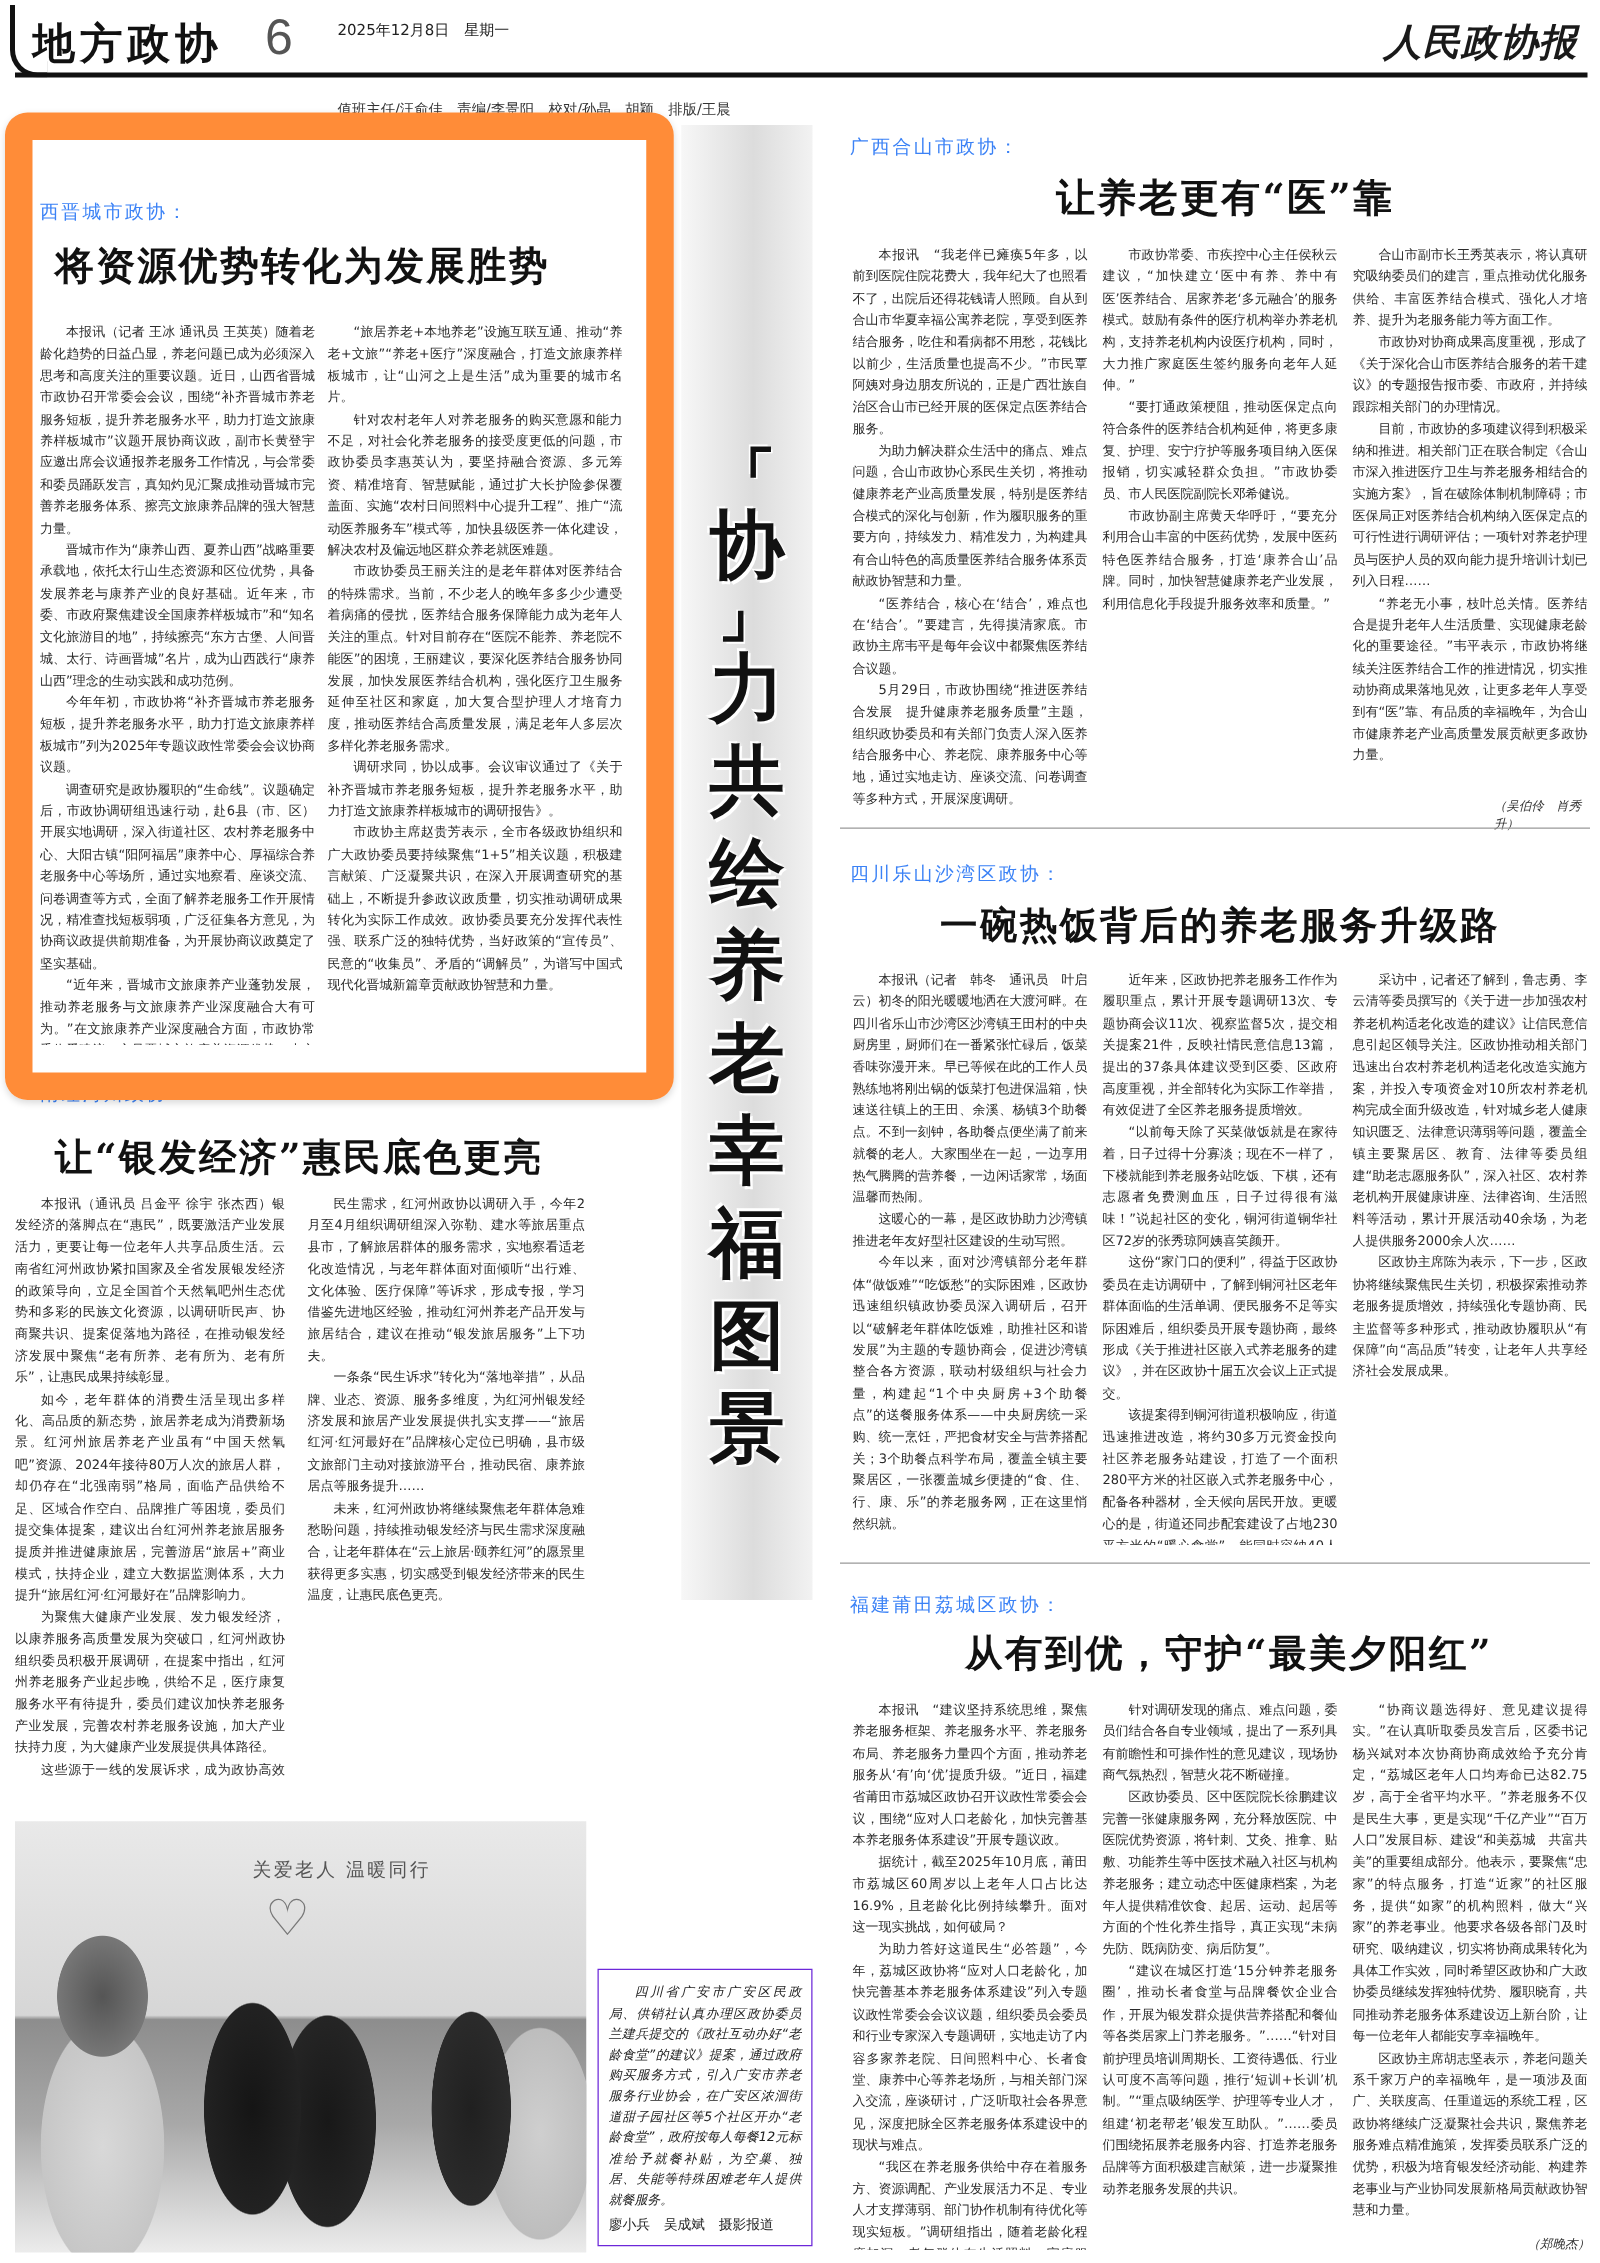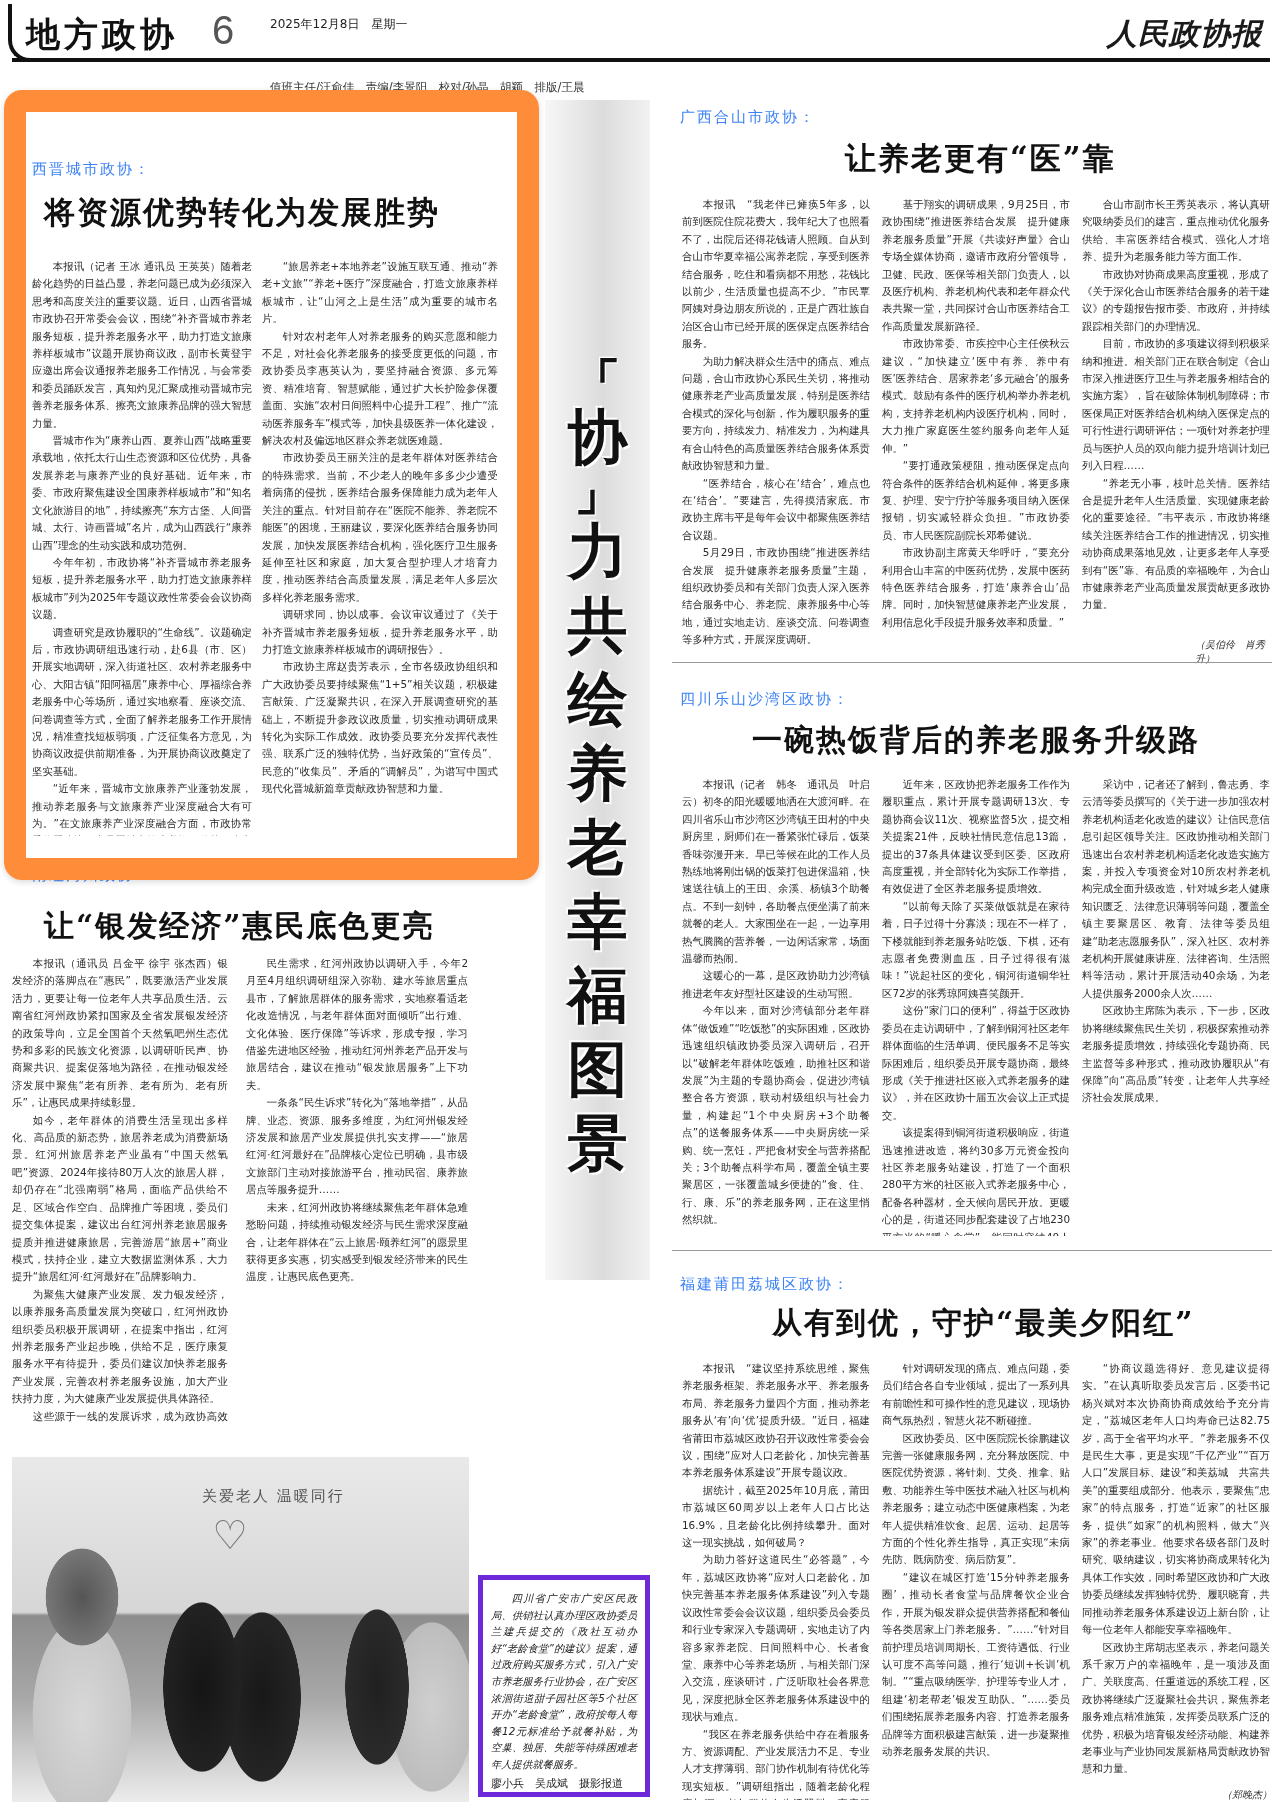--- a/index.html
+++ b/index.html
@@ -29,21 +29,21 @@
   .photo{left:12px;top:1457px;width:457px;height:345px;background:
      radial-gradient(ellipse 60px 80px at 70px 140px,#555 0%,#777 60%,transparent 61%),
      radial-gradient(ellipse 55px 120px at 190px 230px,#151515 0%,#222 70%,transparent 71%),
      radial-gradient(ellipse 55px 120px at 250px 240px,#181818 0%,#252525 70%,transparent 71%),
      radial-gradient(ellipse 45px 110px at 365px 230px,#202020 0%,#2b2b2b 70%,transparent 71%),
      radial-gradient(ellipse 60px 120px at 420px 250px,#cfcfcf 0%,#bdbdbd 70%,transparent 71%),
      radial-gradient(ellipse 70px 140px at 70px 260px,#d8d8d8 0%,#c6c6c6 70%,transparent 71%),
      linear-gradient(180deg,#e9e9e9 0%,#d6d6d6 45%,#8d8d8d 46%,#a8a8a8 70%,#ececec 100%);}
   .photo-sign{position:absolute;left:190px;top:30px;font-size:15px;color:#555;letter-spacing:2px;font-family:"DejaVu Serif",serif;}
   .photo-heart{position:absolute;left:200px;top:55px;font-size:40px;color:#777;}
-  .caption-box{left:478px;top:1575px;width:172px;height:222px;border:5px solid #6d28d9;box-sizing:border-box;padding:10px 8px;}
+  .caption-box{left:478px;top:1575px;width:172px;height:222px;border:1px solid #6d28d9;box-sizing:border-box;padding:10px 8px;}
   .caption{font-size:10.3px;line-height:16.6px;color:#222;text-align:justify;text-indent:2em;font-style:italic;}
   .credit{font-size:11px;color:#222;margin-top:3px;text-align:left;word-spacing:8px;}
   .rule-h{height:1px;background:#999;}
   .byline{font-size:10px;color:#333;font-style:italic;}
 </style>
 </head>
 <body>
 
 <div class="abs mast-curve"></div>
 <div class="abs mast-rule"></div>
@@ -113,21 +113,20 @@
 <div class="abs kicker" style="left:680px;top:108px;">广西合山市政协：</div>
 <div class="abs headline" style="left:845px;top:138px;font-size:31px;">让养老更有“医”靠</div>
 <div class="abs body-text" style="left:682px;top:196px;width:188px;height:455px;">
   <p>本报讯　“我老伴已瘫痪5年多，以前到医院住院花费大，我年纪大了也照看不了，出院后还得花钱请人照顾。自从到合山市华夏幸福公寓养老院，享受到医养结合服务，吃住和看病都不用愁，花钱比以前少，生活质量也提高不少。”市民覃阿姨对身边朋友所说的，正是广西壮族自治区合山市已经开展的医保定点医养结合服务。</p>
   <p>为助力解决群众生活中的痛点、难点问题，合山市政协心系民生关切，将推动健康养老产业高质量发展，特别是医养结合模式的深化与创新，作为履职服务的重要方向，持续发力、精准发力，为构建具有合山特色的高质量医养结合服务体系贡献政协智慧和力量。</p>
   <p>“医养结合，核心在‘结合’，难点也在‘结合’。”要建言，先得摸清家底。市政协主席韦平是每年会议中都聚焦医养结合议题。</p>
   <p>5月29日，市政协围绕“推进医养结合发展　提升健康养老服务质量”主题，组织政协委员和有关部门负责人深入医养结合服务中心、养老院、康养服务中心等地，通过实地走访、座谈交流、问卷调查等多种方式，开展深度调研。</p>
   <p>调研发现，尽管合山市在医养结合方面进行了一些有益探索，但依然存在“医”“养”资源融合度不高、专业人才匮乏、医保政策支持有待加强、居家社区医养结合服务供给不足等诸多“痛点”。</p>
 </div>
 <div class="abs body-text" style="left:882px;top:196px;width:188px;height:455px;">
-  <p>基于翔实的调研成果，9月25日，市政协围绕“推进医养结合发展　提升健康养老服务质量”开展《共读好声量》合山专场全媒体协商，邀请市政府分管领导，卫健、民政、医保等相关部门负责人，以及医疗机构、养老机构代表和老年群众代表共聚一堂，共同探讨合山市医养结合工作高质量发展新路径。</p>
   <p>市政协常委、市疾控中心主任侯秋云建议，“加快建立‘医中有养、养中有医’医养结合、居家养老‘多元融合’的服务模式。鼓励有条件的医疗机构举办养老机构，支持养老机构内设医疗机构，同时，大力推广家庭医生签约服务向老年人延伸。”</p>
   <p>“要打通政策梗阻，推动医保定点向符合条件的医养结合机构延伸，将更多康复、护理、安宁疗护等服务项目纳入医保报销，切实减轻群众负担。”市政协委员、市人民医院副院长邓希健说。</p>
   <p>市政协副主席黄天华呼吁，“要充分利用合山丰富的中医药优势，发展中医药特色医养结合服务，打造‘康养合山’品牌。同时，加快智慧健康养老产业发展，利用信息化手段提升服务效率和质量。”</p>
 </div>
 <div class="abs body-text" style="left:1082px;top:196px;width:188px;height:440px;">
   <p>合山市副市长王秀英表示，将认真研究吸纳委员们的建言，重点推动优化服务供给、丰富医养结合模式、强化人才培养、提升为老服务能力等方面工作。</p>
   <p>市政协对协商成果高度重视，形成了《关于深化合山市医养结合服务的若干建议》的专题报告报市委、市政府，并持续跟踪相关部门的办理情况。</p>
   <p>目前，市政协的多项建议得到积极采纳和推进。相关部门正在联合制定《合山市深入推进医疗卫生与养老服务相结合的实施方案》，旨在破除体制机制障碍；市医保局正对医养结合机构纳入医保定点的可行性进行调研评估；一项针对养老护理员与医护人员的双向能力提升培训计划已列入日程……</p>
   <p>“养老无小事，枝叶总关情。医养结合是提升老年人生活质量、实现健康老龄化的重要途径。”韦平表示，市政协将继续关注医养结合工作的推进情况，切实推动协商成果落地见效，让更多老年人享受到有“医”靠、有品质的幸福晚年，为合山市健康养老产业高质量发展贡献更多政协力量。</p>
 </div>

